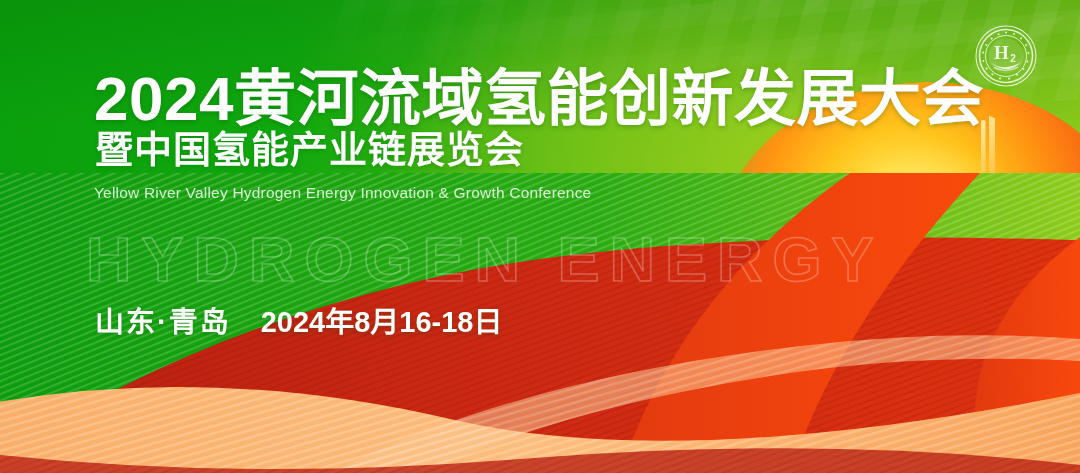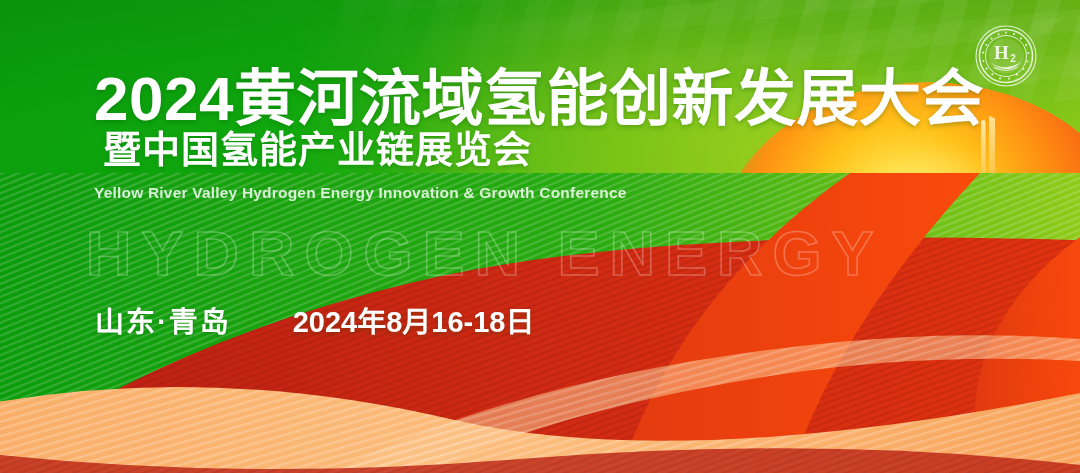--- a/index.html
+++ b/index.html
@@ -81,21 +81,21 @@
   .pin-svg{position:absolute; left:196px; top:112px; width:64px; height:78px;}
 
   
   .waves{position:absolute; left:0; bottom:0; width:1080px; height:300px;}
 
   
   .content{position:absolute; left:0; top:0; width:1080px; height:473px;}
 
   .watermark{
     position:absolute;
-    left:86px; top:222px;
+    left:86px; top:228px;
     font-size:63px;
     font-weight:700;
     letter-spacing:10px;
     line-height:1;
     color:transparent;
     -webkit-text-stroke:1.6px rgba(255,255,255,.26);
     white-space:nowrap;
   }
 
   .title-main{
@@ -112,41 +112,39 @@
   .title-sub{
     position:absolute;
     left:95px; top:128px;
     font-size:38px;
     font-weight:700;
     color:#ffffff;
     letter-spacing:1px;
     line-height:1.18;
     white-space:nowrap;
     text-shadow:0 2px 4px rgba(0,80,0,.26);
-    margin-left:8px;
   }
   .title-en{
     position:absolute;
     left:94px; top:182px;
     font-size:15.5px;
-    font-weight:700;
+    font-weight:400;
     color:rgba(255,255,255,.82);
     letter-spacing:.2px;
     line-height:1.42;
     white-space:nowrap;
   }
   .title-en div{white-space:nowrap;}
 
   .meta-row{
     position:absolute;
     left:95px; top:292px;
     display:flex;
     align-items:baseline;
     white-space:nowrap;
-    gap:32px;
   }
   .meta-place{
     font-size:29px; font-weight:700; color:#ffffff;
     letter-spacing:2px;
     text-shadow:0 2px 4px rgba(0,80,0,.26);
   }
   .meta-date{
     font-size:29px; font-weight:700; color:#ffffff;
     letter-spacing:0px; margin-left:30px;
     text-shadow:0 2px 4px rgba(0,80,0,.26);

